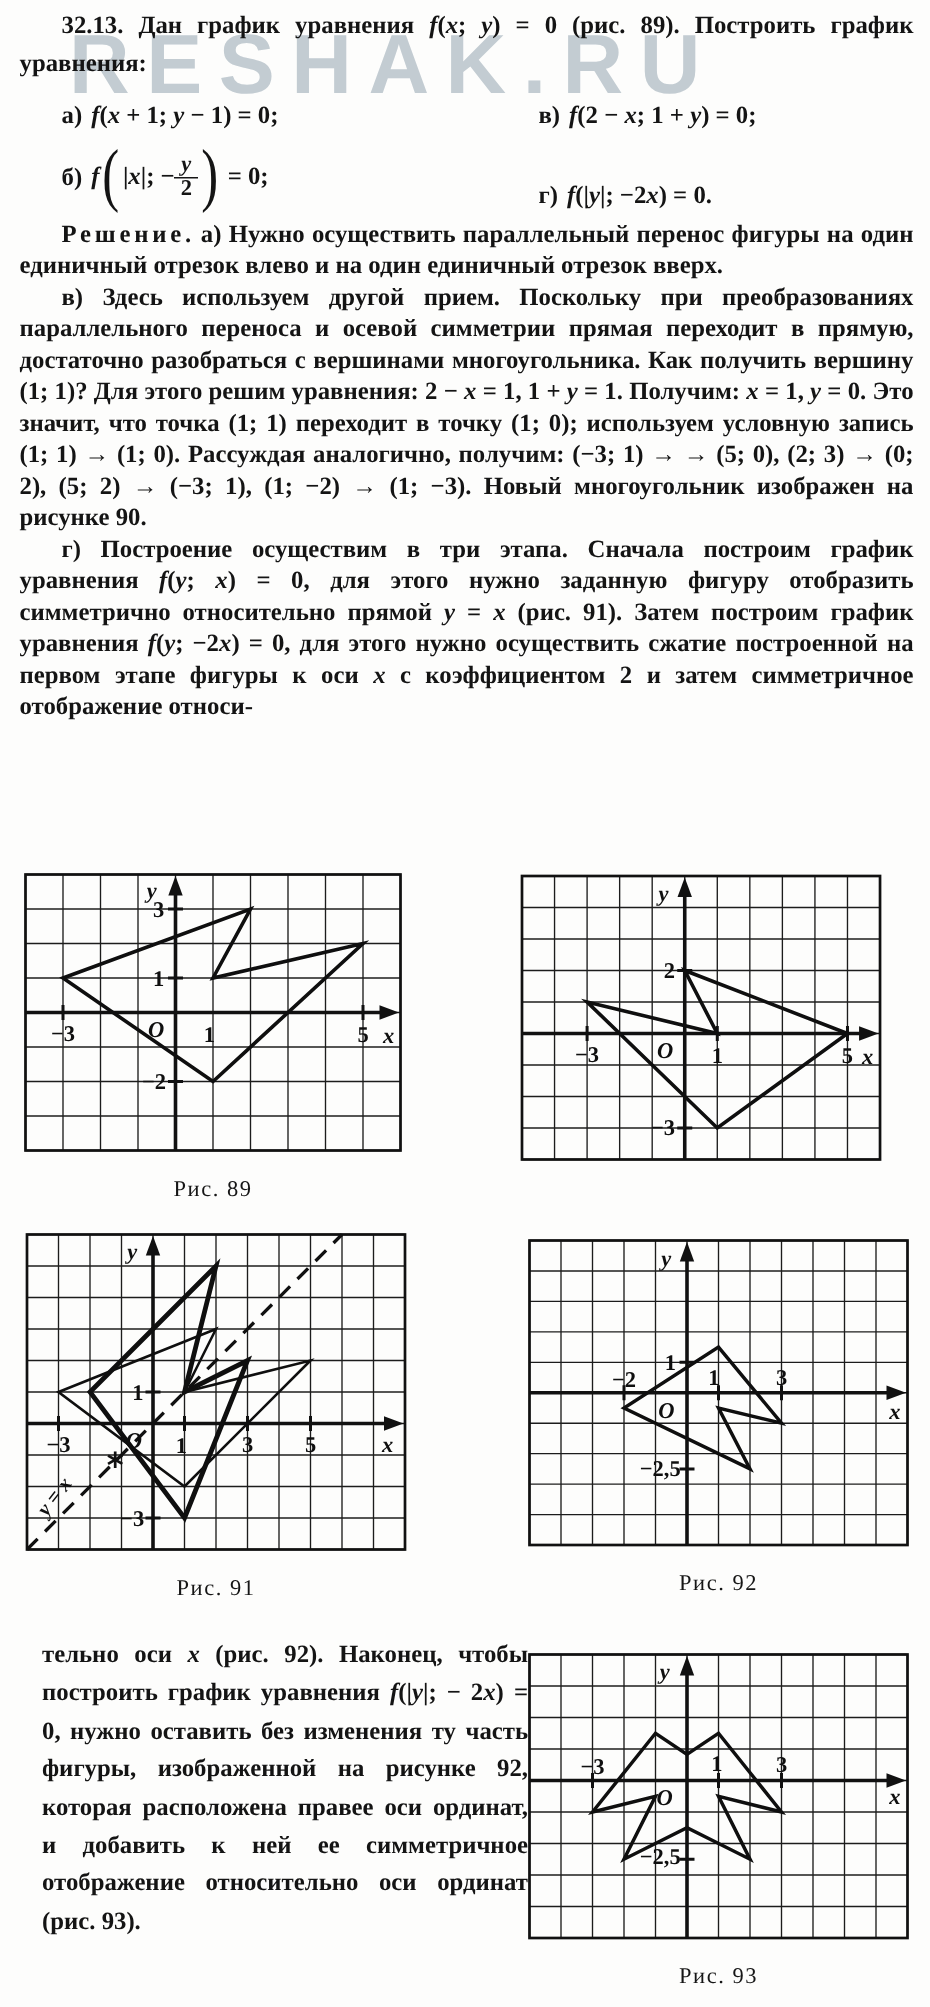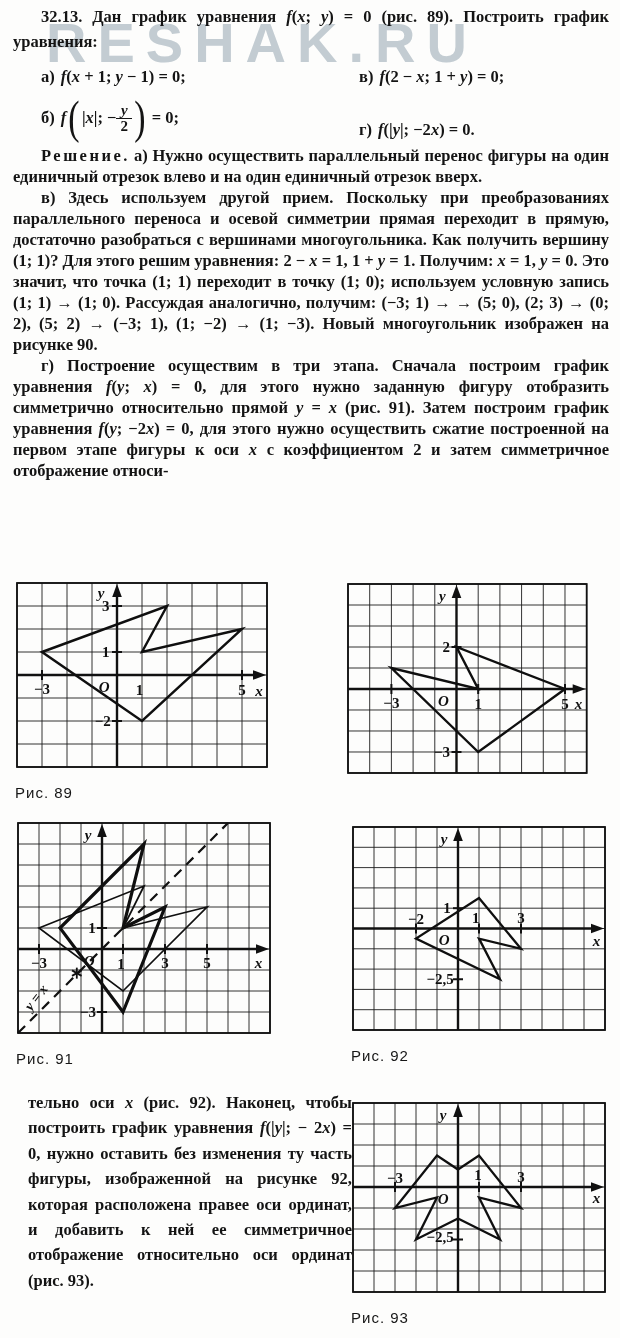--- a/index.html
+++ b/index.html
@@ -16,21 +16,21 @@
   .items-row .c1{width:278px;flex:none;}
   .row-b{margin:3px 0 5px;min-height:50px;align-items:flex-end;}
   .ilabel{margin-right:6px;}
   .sol-label{letter-spacing:2.5px;margin-right:4px;}
   .frac{display:inline-block;vertical-align:middle;text-align:center;line-height:1.05;font-size:15px;}
   .frac .num{display:block;padding:0 4px;}
   .frac .den{display:block;border-top:1.6px solid #141414;padding:0 4px;}
   .bigp{display:inline-block;font-size:285%;font-weight:400;vertical-align:middle;
         line-height:0.9;transform:scaleX(.72);position:relative;top:-2px;}
   .fig{position:absolute;z-index:1;}
-  .figcap{text-align:left;font-family:Liberation Sans, sans-serif;font-size:15px;
+  .figcap{text-align:center;font-family:Liberation Serif, serif;font-size:15px;
         letter-spacing:1px;color:#161616;margin-top:11px;}
   .bottomtext{position:absolute;left:28px;top:1090px;width:324px;z-index:1;
         font-weight:700;font-size:16.5px;line-height:25.4px;text-align:justify;text-indent:0;}
   i{font-style:italic;}
 </style>
 </head>
 <body>
 
 <div class="page">
 

